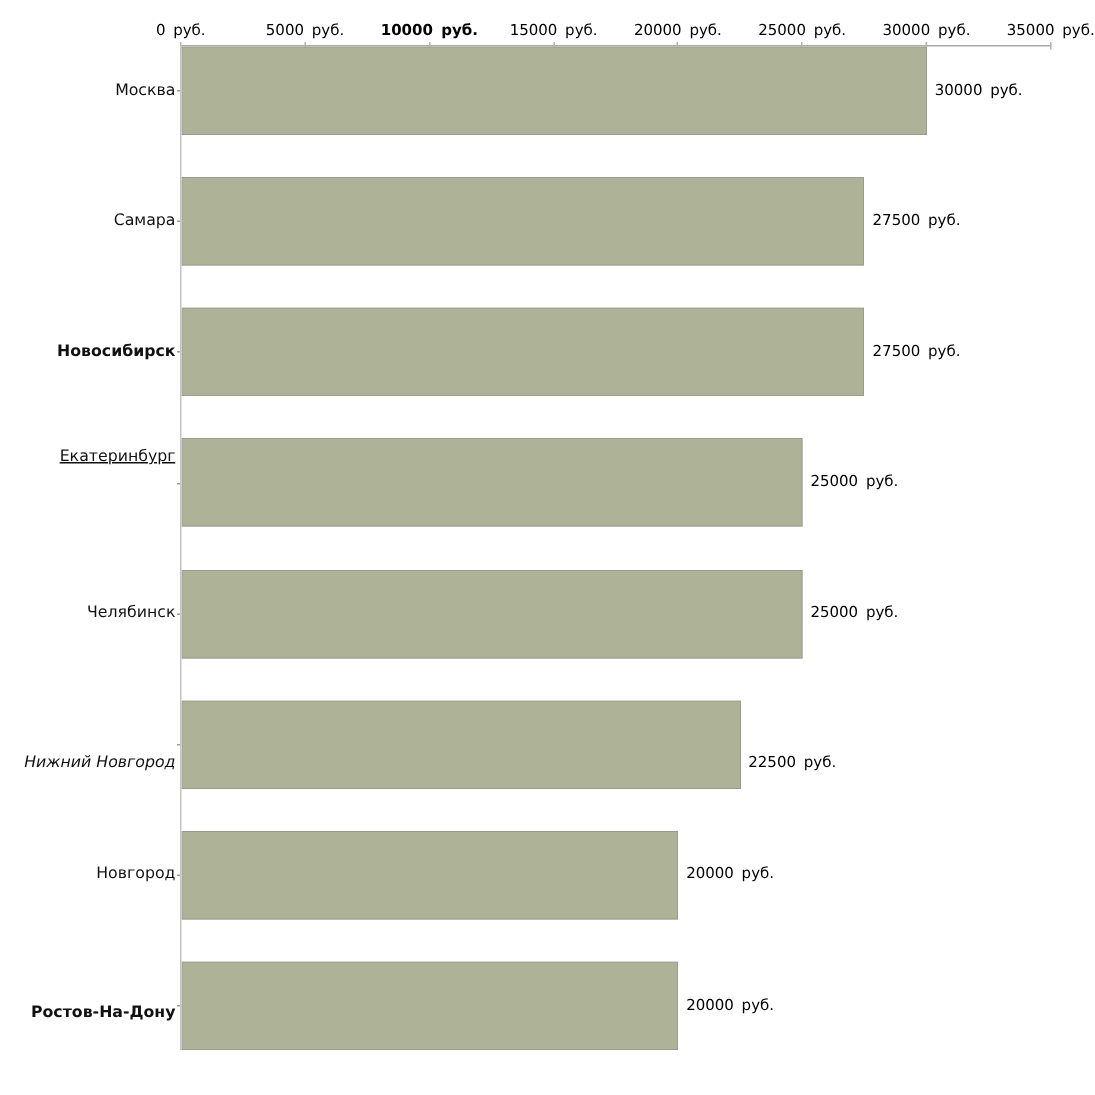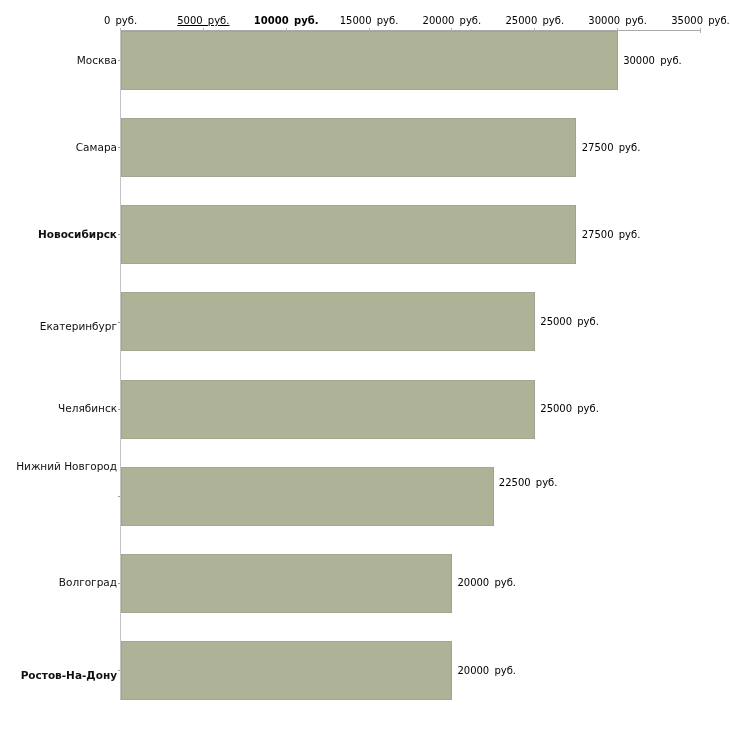--- a/index.html
+++ b/index.html
@@ -36,21 +36,21 @@
 
 <div id="chart">
 
   <div class="axis-top"></div>
   <div class="yaxis"></div>
 
   <div id="xaxis">
     <div class="xtick" style="left: 120px;"></div>
     <div class="xtl" style="left: 20.5px;">0 руб.</div>
     <div class="xtick" style="left: 202.857px;"></div>
-    <div class="xtl" style="left: 103.357px; text-decoration: underline;">5000 руб.</div>
+    <div class="xtl" style="left: 103.357px;">5000 руб.</div>
     <div class="xtick" style="left: 285.714px;"></div>
     <div class="xtl" style="left: 186.214px; font-weight: bold;">10000 руб.</div>
     <div class="xtick" style="left: 368.571px;"></div>
     <div class="xtl" style="left: 269.071px;">15000 руб.</div>
     <div class="xtick" style="left: 451.429px;"></div>
     <div class="xtl" style="left: 351.929px;">20000 руб.</div>
     <div class="xtick" style="left: 534.286px;"></div>
     <div class="xtl" style="left: 434.786px;">25000 руб.</div>
     <div class="xtick" style="left: 617.143px;"></div>
     <div class="xtl" style="left: 517.643px;">30000 руб.</div>
@@ -69,36 +69,36 @@
     <div class="ytl" style="top: 140.63px;">Самара</div>
     <div class="vlabel" style="left: 581.714px; top: 141.73px;">27500 руб.</div>
 
     <div class="bar" style="top: 205.26px; height: 59px; width: 455.714px; background: rgb(174, 179, 152);"></div>
     <div class="ytick" style="top: 234.46px;"></div>
     <div class="ytl" style="top: 227.76px; font-weight: bold;">Новосибирск</div>
     <div class="vlabel" style="left: 581.714px; top: 228.86px;">27500 руб.</div>
 
     <div class="bar" style="top: 292.39px; height: 59px; width: 414.286px; background: rgb(174, 179, 152);"></div>
     <div class="ytick" style="top: 321.59px;"></div>
-    <div class="ytl" style="top: 320px;">Екатеринбург</div>
+    <div class="ytl" style="top: 298px; text-decoration: underline;">Екатеринбург</div>
     <div class="vlabel" style="left: 540.286px; top: 315.99px;">25000 руб.</div>
 
     <div class="bar" style="top: 379.52px; height: 59px; width: 414.286px; background: rgb(174, 179, 152);"></div>
     <div class="ytick" style="top: 408.72px;"></div>
     <div class="ytl" style="top: 402.02px;">Челябинск</div>
     <div class="vlabel" style="left: 540.286px; top: 403.12px;">25000 руб.</div>
 
     <div class="bar" style="top: 466.65px; height: 59px; width: 372.857px; background: rgb(174, 179, 152);"></div>
     <div class="ytick" style="top: 495.85px;"></div>
-    <div class="ytl" style="top: 460px;">Нижний Новгород</div>
-    <div class="vlabel" style="left: 498.857px; top: 477px; text-align: right;">22500 руб.</div>
+    <div class="ytl" style="top: 502px; font-style: italic;">Нижний Новгород</div>
+    <div class="vlabel" style="left: 498.857px; top: 503px; text-align: right;">22500 руб.</div>
 
     <div class="bar" style="top: 553.78px; height: 59px; width: 331.429px; background: rgb(174, 179, 152);"></div>
     <div class="ytick" style="top: 582.98px;"></div>
-    <div class="ytl" style="top: 576.28px;">Волгоград</div>
+    <div class="ytl" style="top: 576.28px;">Новгород</div>
     <div class="vlabel" style="left: 457.429px; top: 577.38px;">20000 руб.</div>
 
     <div class="bar" style="top: 640.91px; height: 59px; width: 331.429px; background: rgb(174, 179, 152);"></div>
     <div class="ytick" style="top: 670.11px;"></div>
     <div class="ytl" style="top: 669px; font-weight: bold;">Ростов-На-Дону</div>
     <div class="vlabel" style="left: 457.429px; top: 664.51px;">20000 руб.</div>
   </div>
 
 </div>
 

